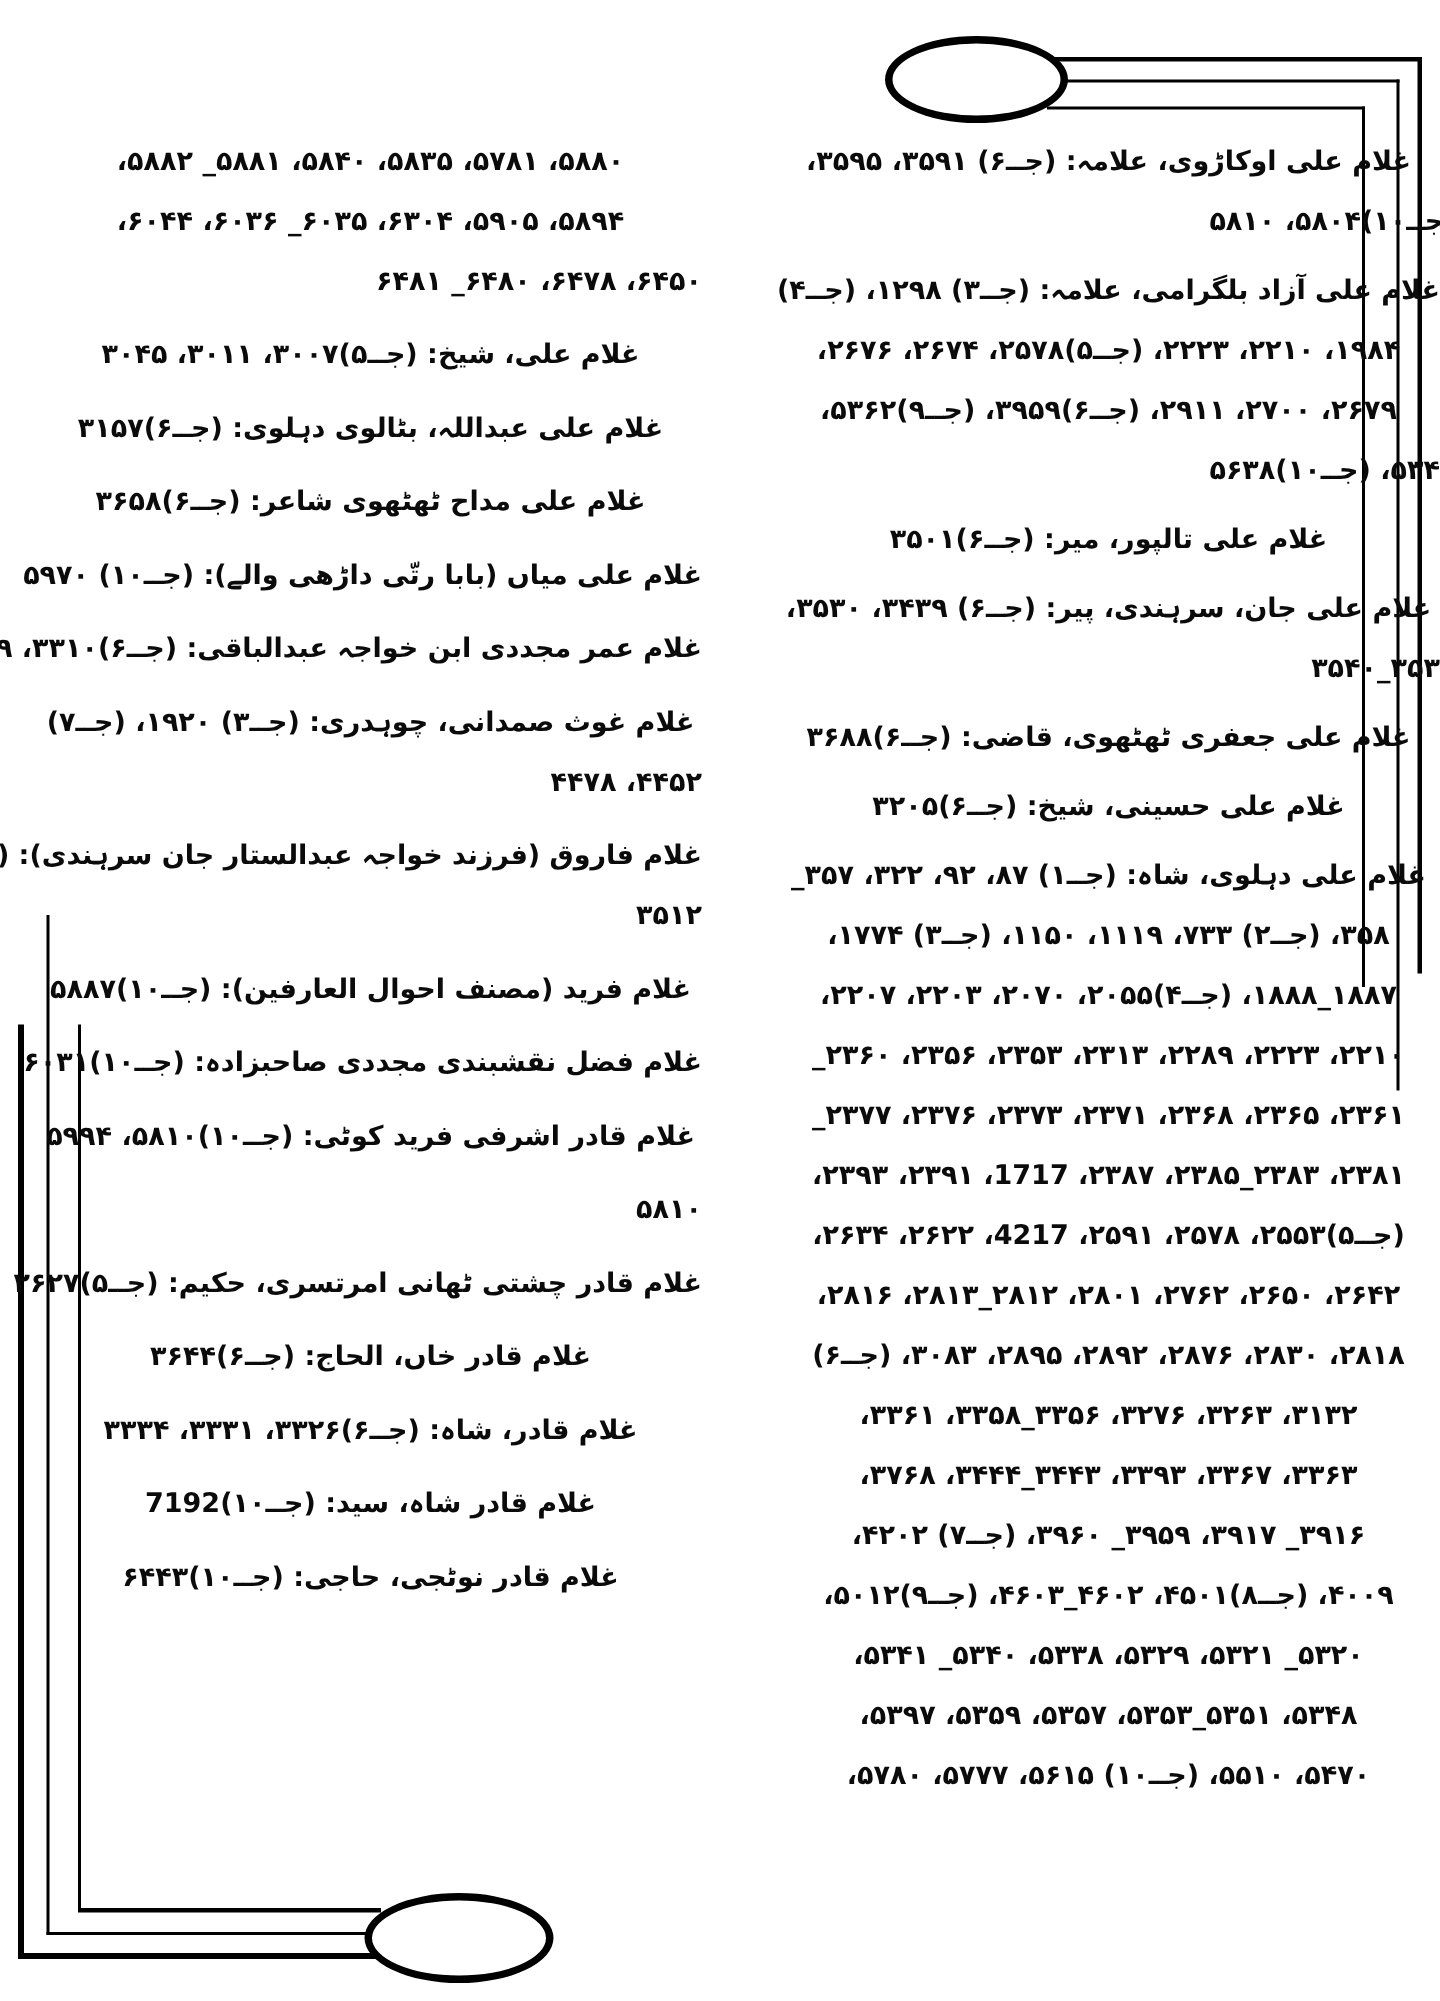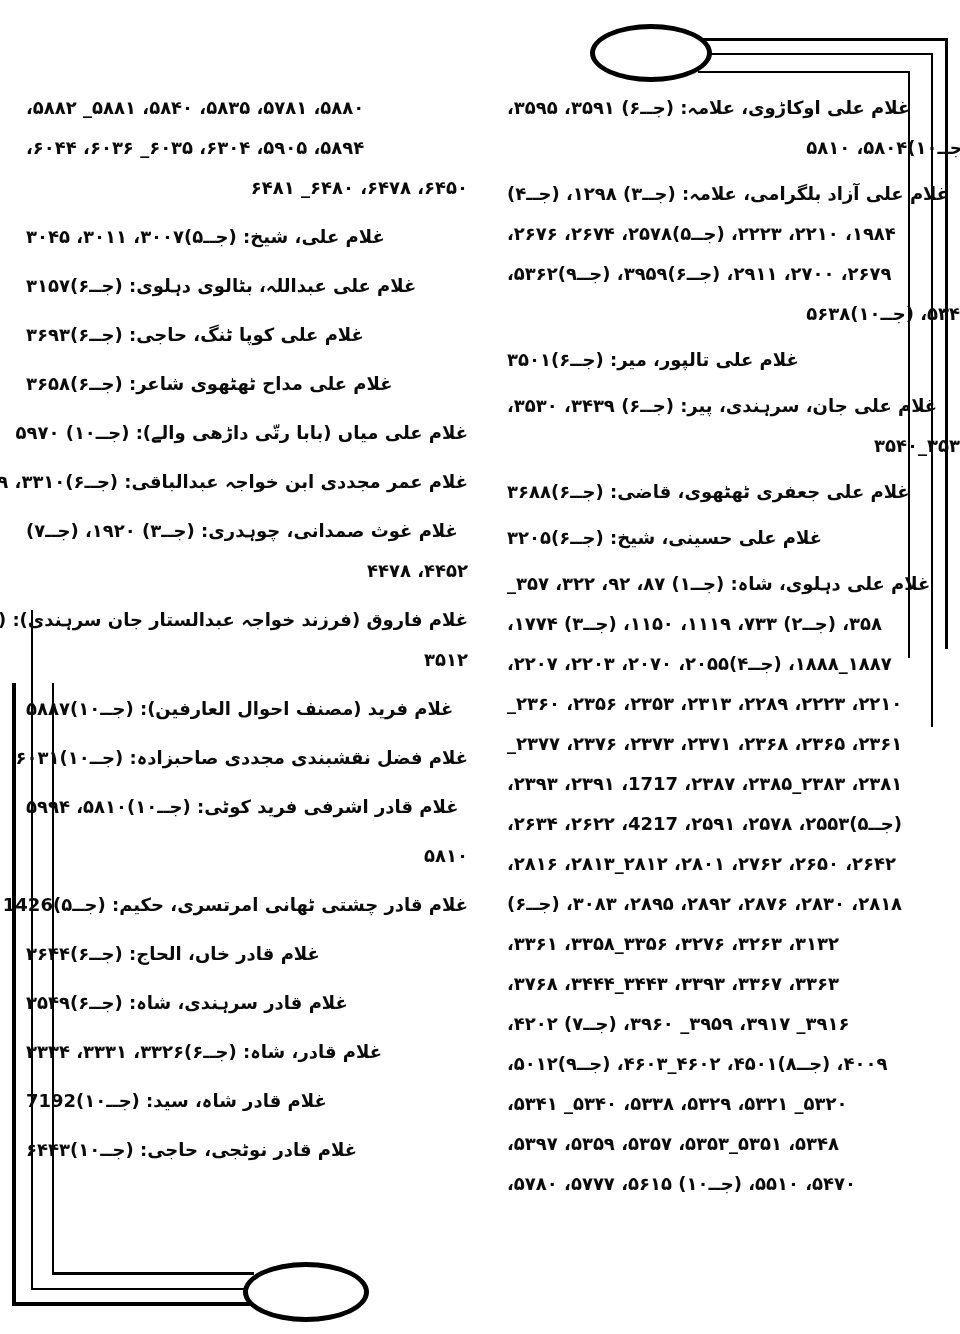--- a/index.html
+++ b/index.html
@@ -12,21 +12,21 @@
   .col-right{left:507px;width:464px;}
   .col-left{left:26px;width:442px;}
   .entry{margin:0 0 6px 0;}
   .col-left .entry{margin-bottom:9px;}
   .line{
     direction:rtl;
     white-space:nowrap;
     font-weight:700;
     font-size:18px;
     line-height:40px;
-    text-align:left;
+    text-align:center;
     color:#0b0b0b;
   }
   .line.center{text-align:right;}
   .line.left{text-align:right;padding-left:58px;}
   
   .rule{position:absolute;background:#000;}
   .ellipse{
     position:absolute;border:5px solid #000;border-radius:50%;
     background:#fff;z-index:3;
   }
@@ -113,23 +113,20 @@
       <div class="line right" dir="rtl">۵۸۹۴، ۵۹۰۵، ۶۳۰۴، ۶۰۳۵_ ۶۰۳۶، ۶۰۴۴،</div>
       <div class="line center" dir="rtl">۶۴۵۰، ۶۴۷۸، ۶۴۸۰_ ۶۴۸۱</div>
     </div>
     <div class="entry">
       <div class="line right" dir="rtl">غلام علی، شیخ: (جــ۵)۳۰۰۷، ۳۰۱۱، ۳۰۴۵</div>
     </div>
     <div class="entry">
       <div class="line right" dir="rtl">غلام علی عبداللہ، بٹالوی دہلوی: (جــ۶)۳۱۵۷</div>
     </div>
     <div class="entry">
-      <div class="line right" dir="rtl">غلام علی کوپا ٹنگ، حاجی: (جــ۶)۳۶۹۳</div>
-    </div>
-    <div class="entry">
       <div class="line right" dir="rtl">غلام علی مداح ٹھٹھوی شاعر: (جــ۶)۳۶۵۸</div>
     </div>
     <div class="entry">
       <div class="line right" dir="rtl">غلام علی میاں (بابا رتّی داڑھی والے): (جــ۱۰) ۵۹۷۰</div>
     </div>
     <div class="entry">
       <div class="line right" dir="rtl">غلام عمر مجددی ابن خواجہ عبدالباقی: (جــ۶)۳۳۱۰، ۳۳۲۹</div>
     </div>
     <div class="entry">
       <div class="line right" dir="rtl">غلام غوث صمدانی، چوہدری: (جــ۳) ۱۹۲۰، (جــ۷)</div>
@@ -145,27 +142,24 @@
     <div class="entry">
       <div class="line right" dir="rtl">غلام فضل نقشبندی مجددی صاحبزادہ: (جــ۱۰)۶۰۳۱</div>
     </div>
     <div class="entry">
       <div class="line right" dir="rtl">غلام قادر اشرفی فرید کوٹی: (جــ۱۰)۵۸۱۰، ۵۹۹۴</div>
     </div>
     <div class="entry">
       <div class="line left" dir="rtl">۵۸۱۰</div>
     </div>
     <div class="entry">
-      <div class="line right" dir="rtl">غلام قادر چشتی ٹھانی امرتسری، حکیم: (جــ۵)1426</div>
+      <div class="line right" dir="rtl">غلام قادر چشتی ٹھانی امرتسری، حکیم: (جــ۵)۲۶۲۷</div>
     </div>
     <div class="entry">
       <div class="line right" dir="rtl">غلام قادر خاں، الحاج: (جــ۶)۳۶۴۴</div>
-    </div>
-    <div class="entry">
-      <div class="line right" dir="rtl">غلام قادر سرہندی، شاہ: (جــ۶)۳۵۴۹</div>
     </div>
     <div class="entry">
       <div class="line right" dir="rtl">غلام قادر، شاہ: (جــ۶)۳۳۲۶، ۳۳۳۱، ۳۳۳۴</div>
     </div>
     <div class="entry">
       <div class="line right" dir="rtl">غلام قادر شاہ، سید: (جــ۱۰)7192</div>
     </div>
     <div class="entry">
       <div class="line right" dir="rtl">غلام قادر نوٹجی، حاجی: (جــ۱۰)۶۴۴۳</div>
     </div>

